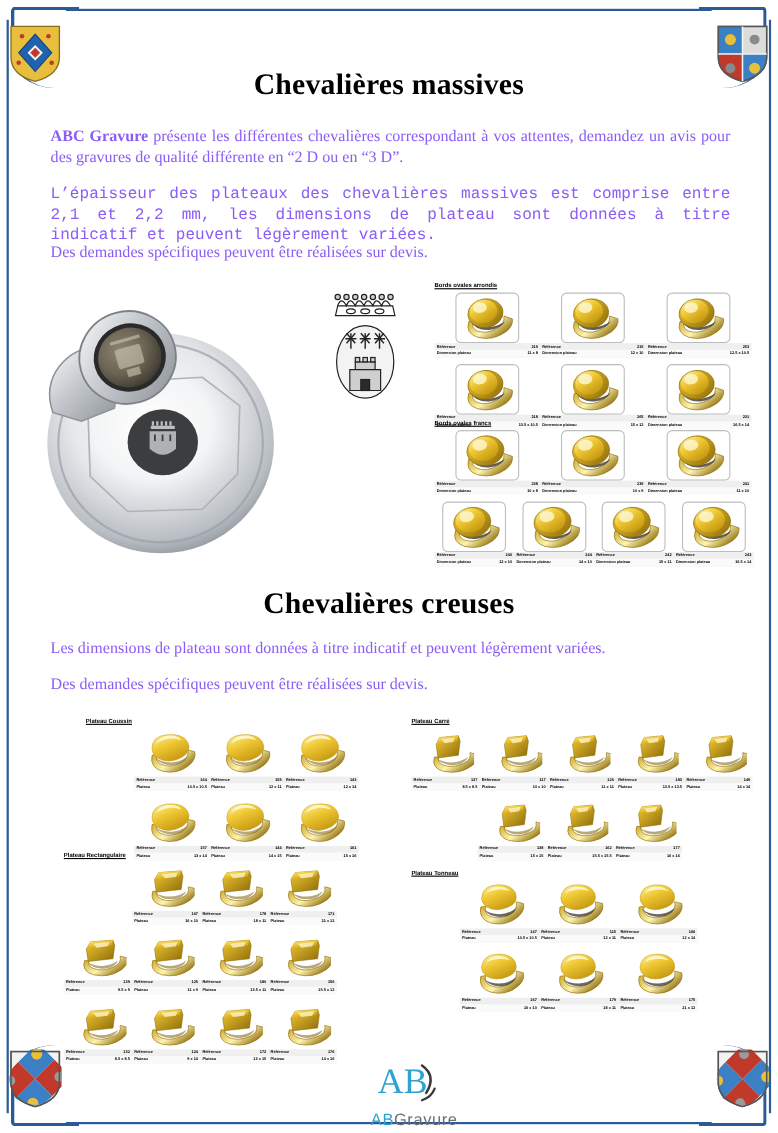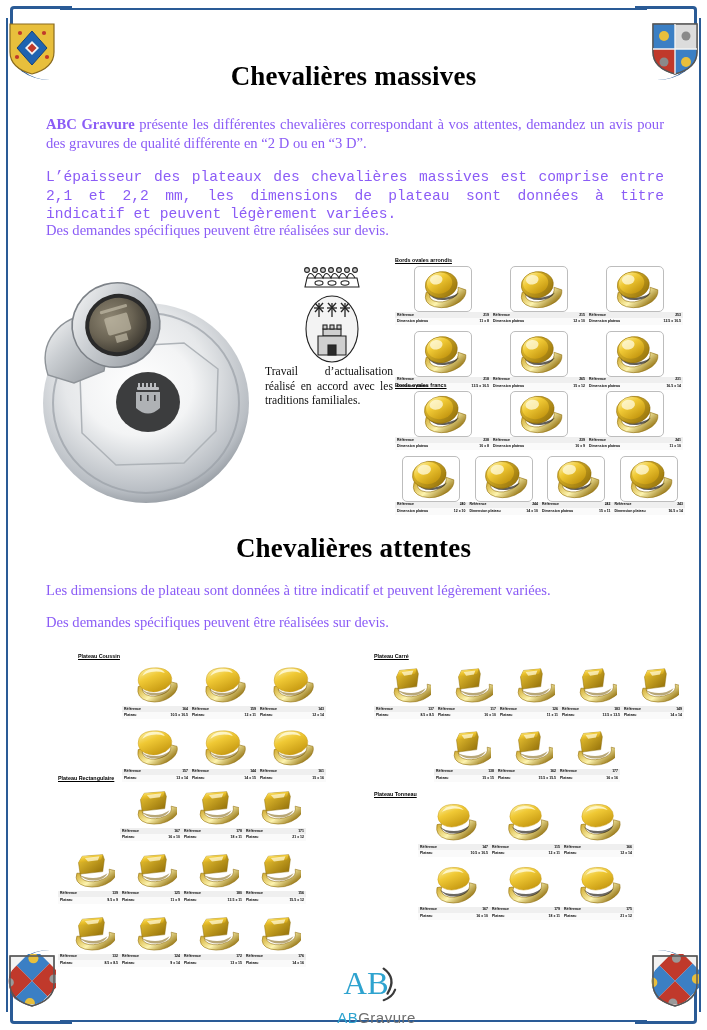--- a/index.html
+++ b/index.html
@@ -320,21 +320,20 @@
           <rect x="36" y="66" width="4" height="4"></rect>
             <rect x="43" y="66" width="4" height="4"></rect>
           <rect x="50" y="66" width="4" height="4"></rect>
           <path d="M31 77 H59 V96 H31 Z"></path>
         </g>
         <rect x="41" y="86" width="8" height="10" fill="#2a2a2a"></rect>
       </g>
     </svg>
 
     <div class="sketch-text">
-      <p>Travail d’actualisation réalisé en accord avec les traditions familiales.</p>
     </div>
 
     <div id="cat-bords_ovales_arrondis" class="grid" style="left:373px; top:234px; width:290px;">
         <div class="cat-heading">Bords ovales arrondis</div>
         <div class="grid-row" style="margin-left:0px;margin-top:3px;">
           <div class="cell" style="width:96px;">
           <div class="cell-img boxed" style="height:46px;width:58px;margin:0 auto;">
               <svg class="ring" viewBox="0 0 64 52" width="54" height="44">
                 <defs>
     <linearGradient id="face1" x1="0" y1="0" x2="0.6" y2="1">
@@ -1986,21 +1985,21 @@
               </div>
             <div class="r alt">
                 <span class="k">Plateau</span>
                 <span class="v">21 x 12</span>
               </div>
           </div>
         </div>
         </div>
       </div>
 
-    <h1 class="title title-creuses">Chevalières attentes</h1>
+    <h1 class="title title-creuses">Chevalières creuses</h1>
 
     <p class="intro para4">Les dimensions de plateau sont données à titre indicatif et peuvent légèrement variées.</p>
     <p class="intro para5">Des demandes spécifiques peuvent être réalisées sur devis.</p>
 
     <div class="logo">
       <svg viewBox="0 0 105 46" width="105" height="44">
         <text x="18" y="34" font-family="Liberation Serif, serif" font-size="34" fill="#2ea3cf" id="logo-mono">AB</text>
         <path d="M60 8 q14 10 4 26" stroke="#3a3a3a" stroke-width="2.4" fill="none" stroke-linecap="round"></path>
         <path d="M72 30 q-3 8 -12 11" stroke="#3a3a3a" stroke-width="2.2" fill="none" stroke-linecap="round"></path>
       </svg>

